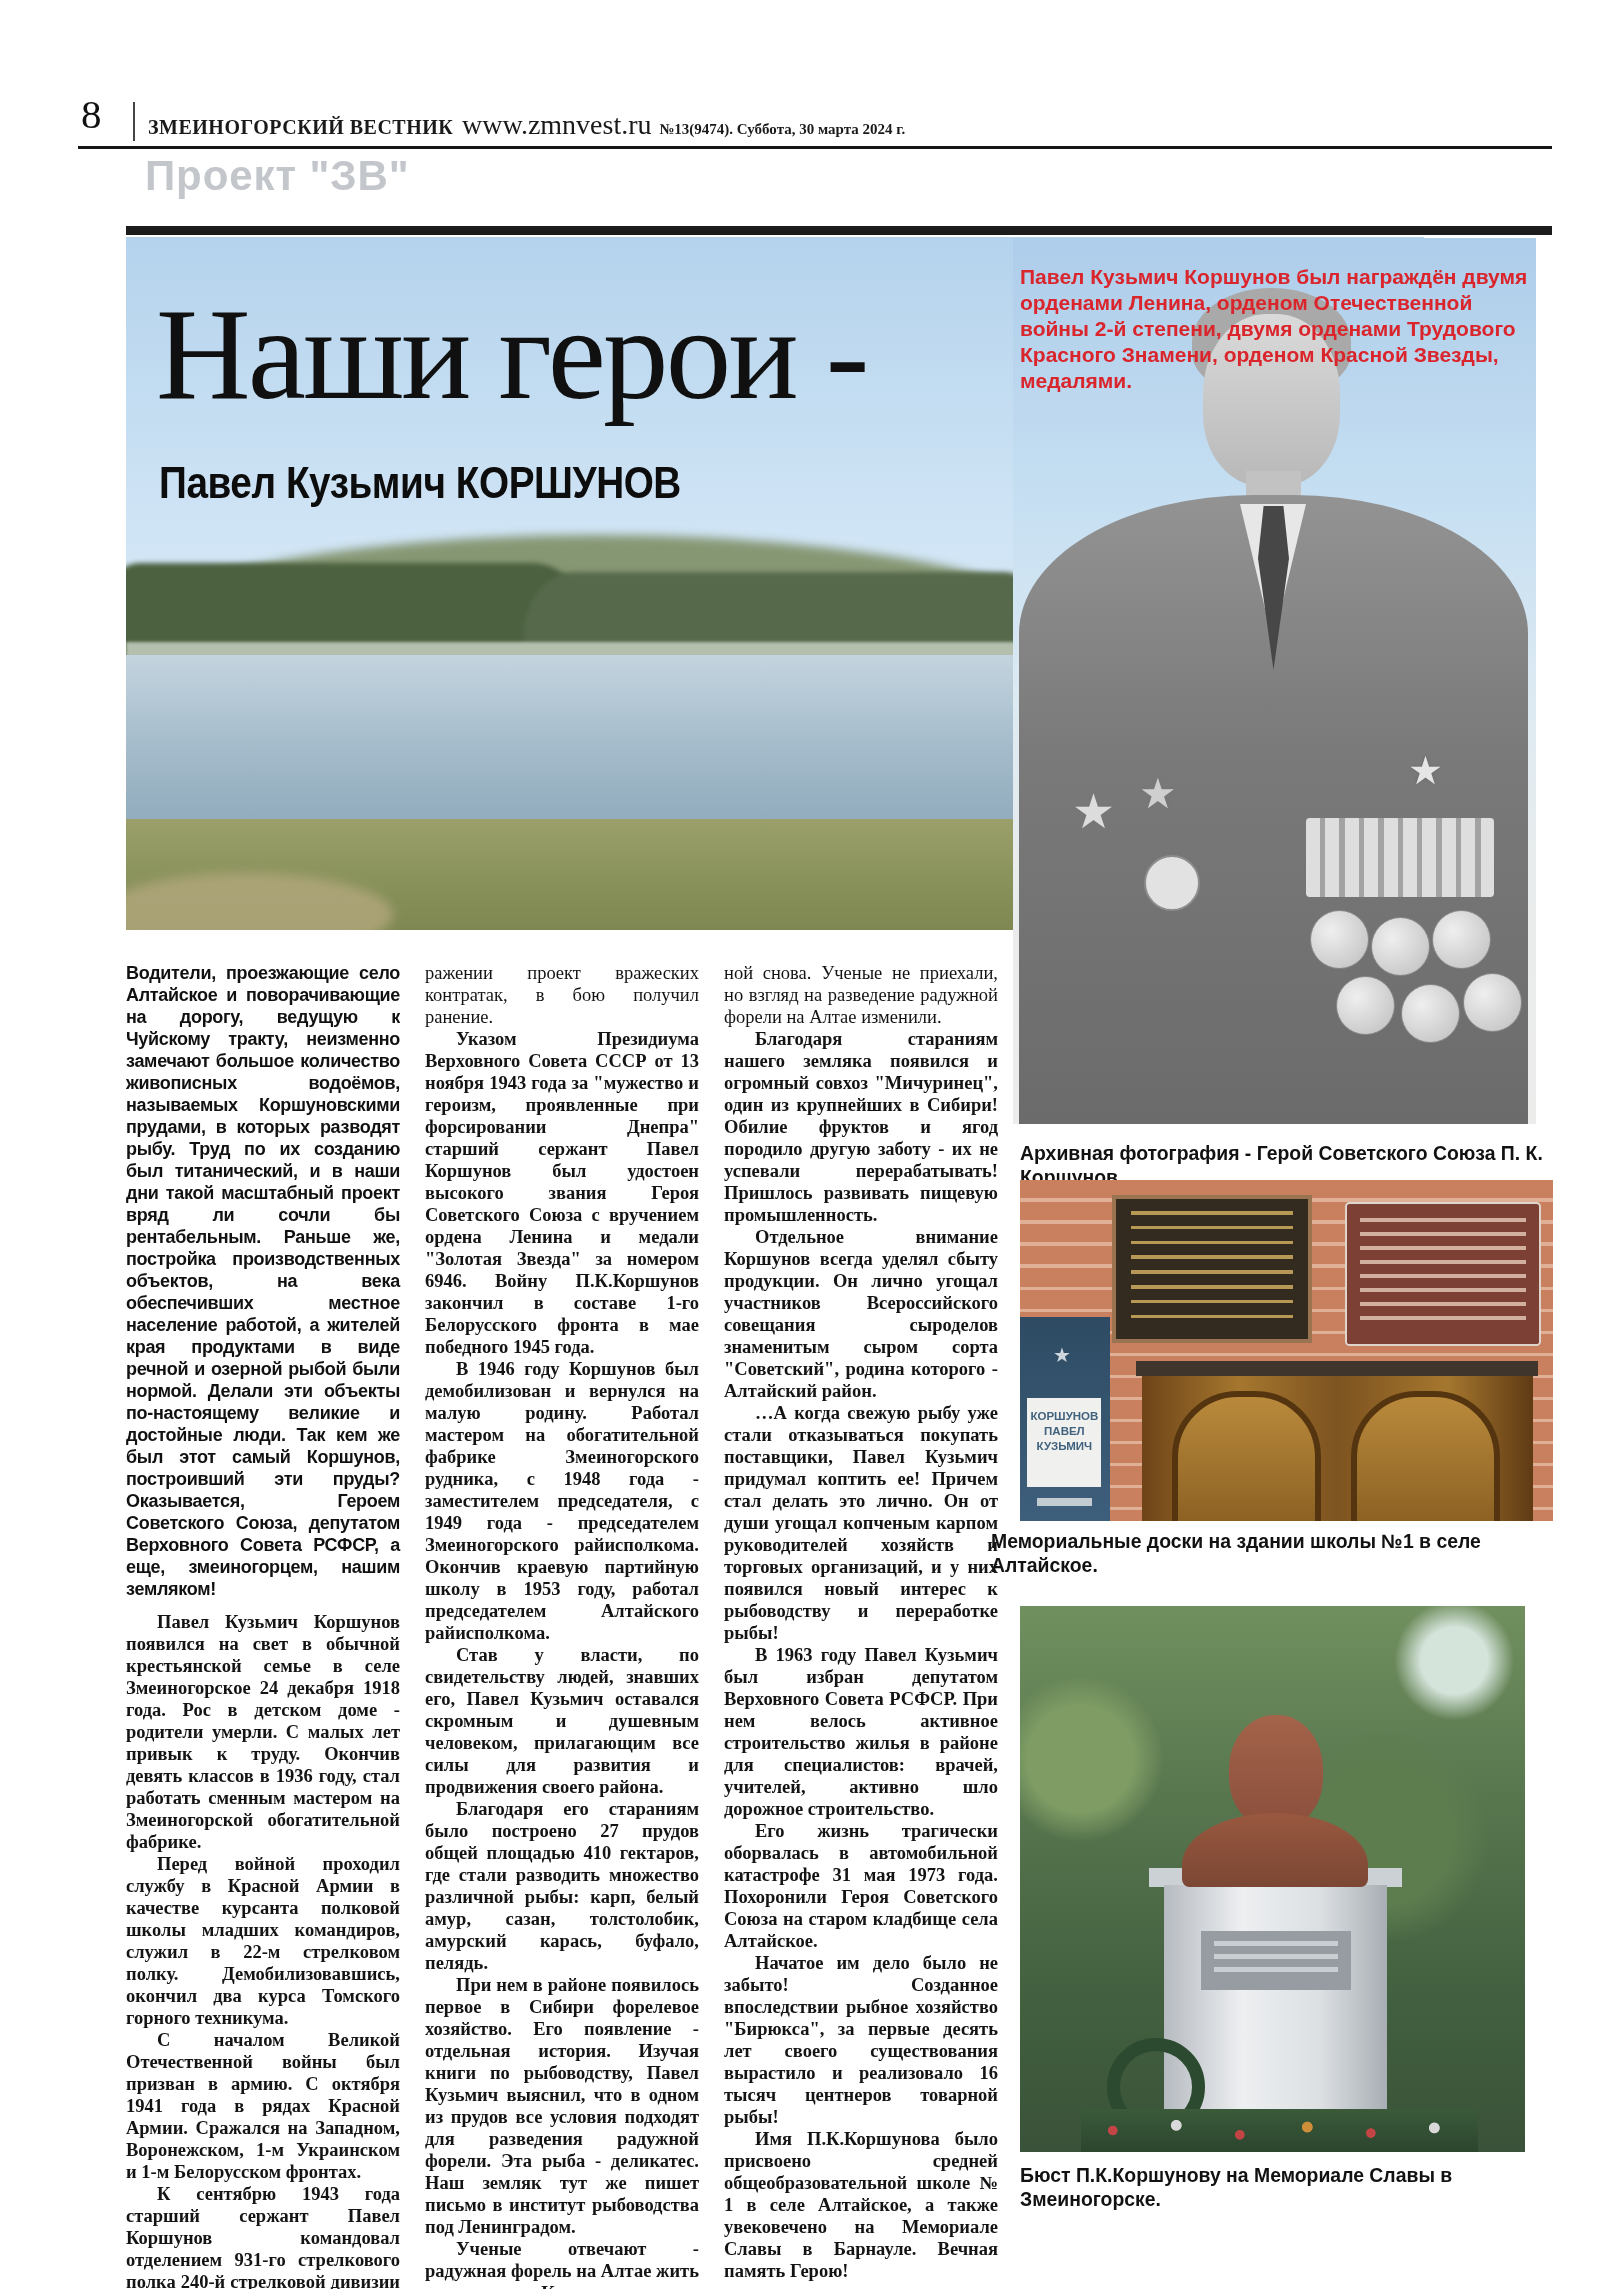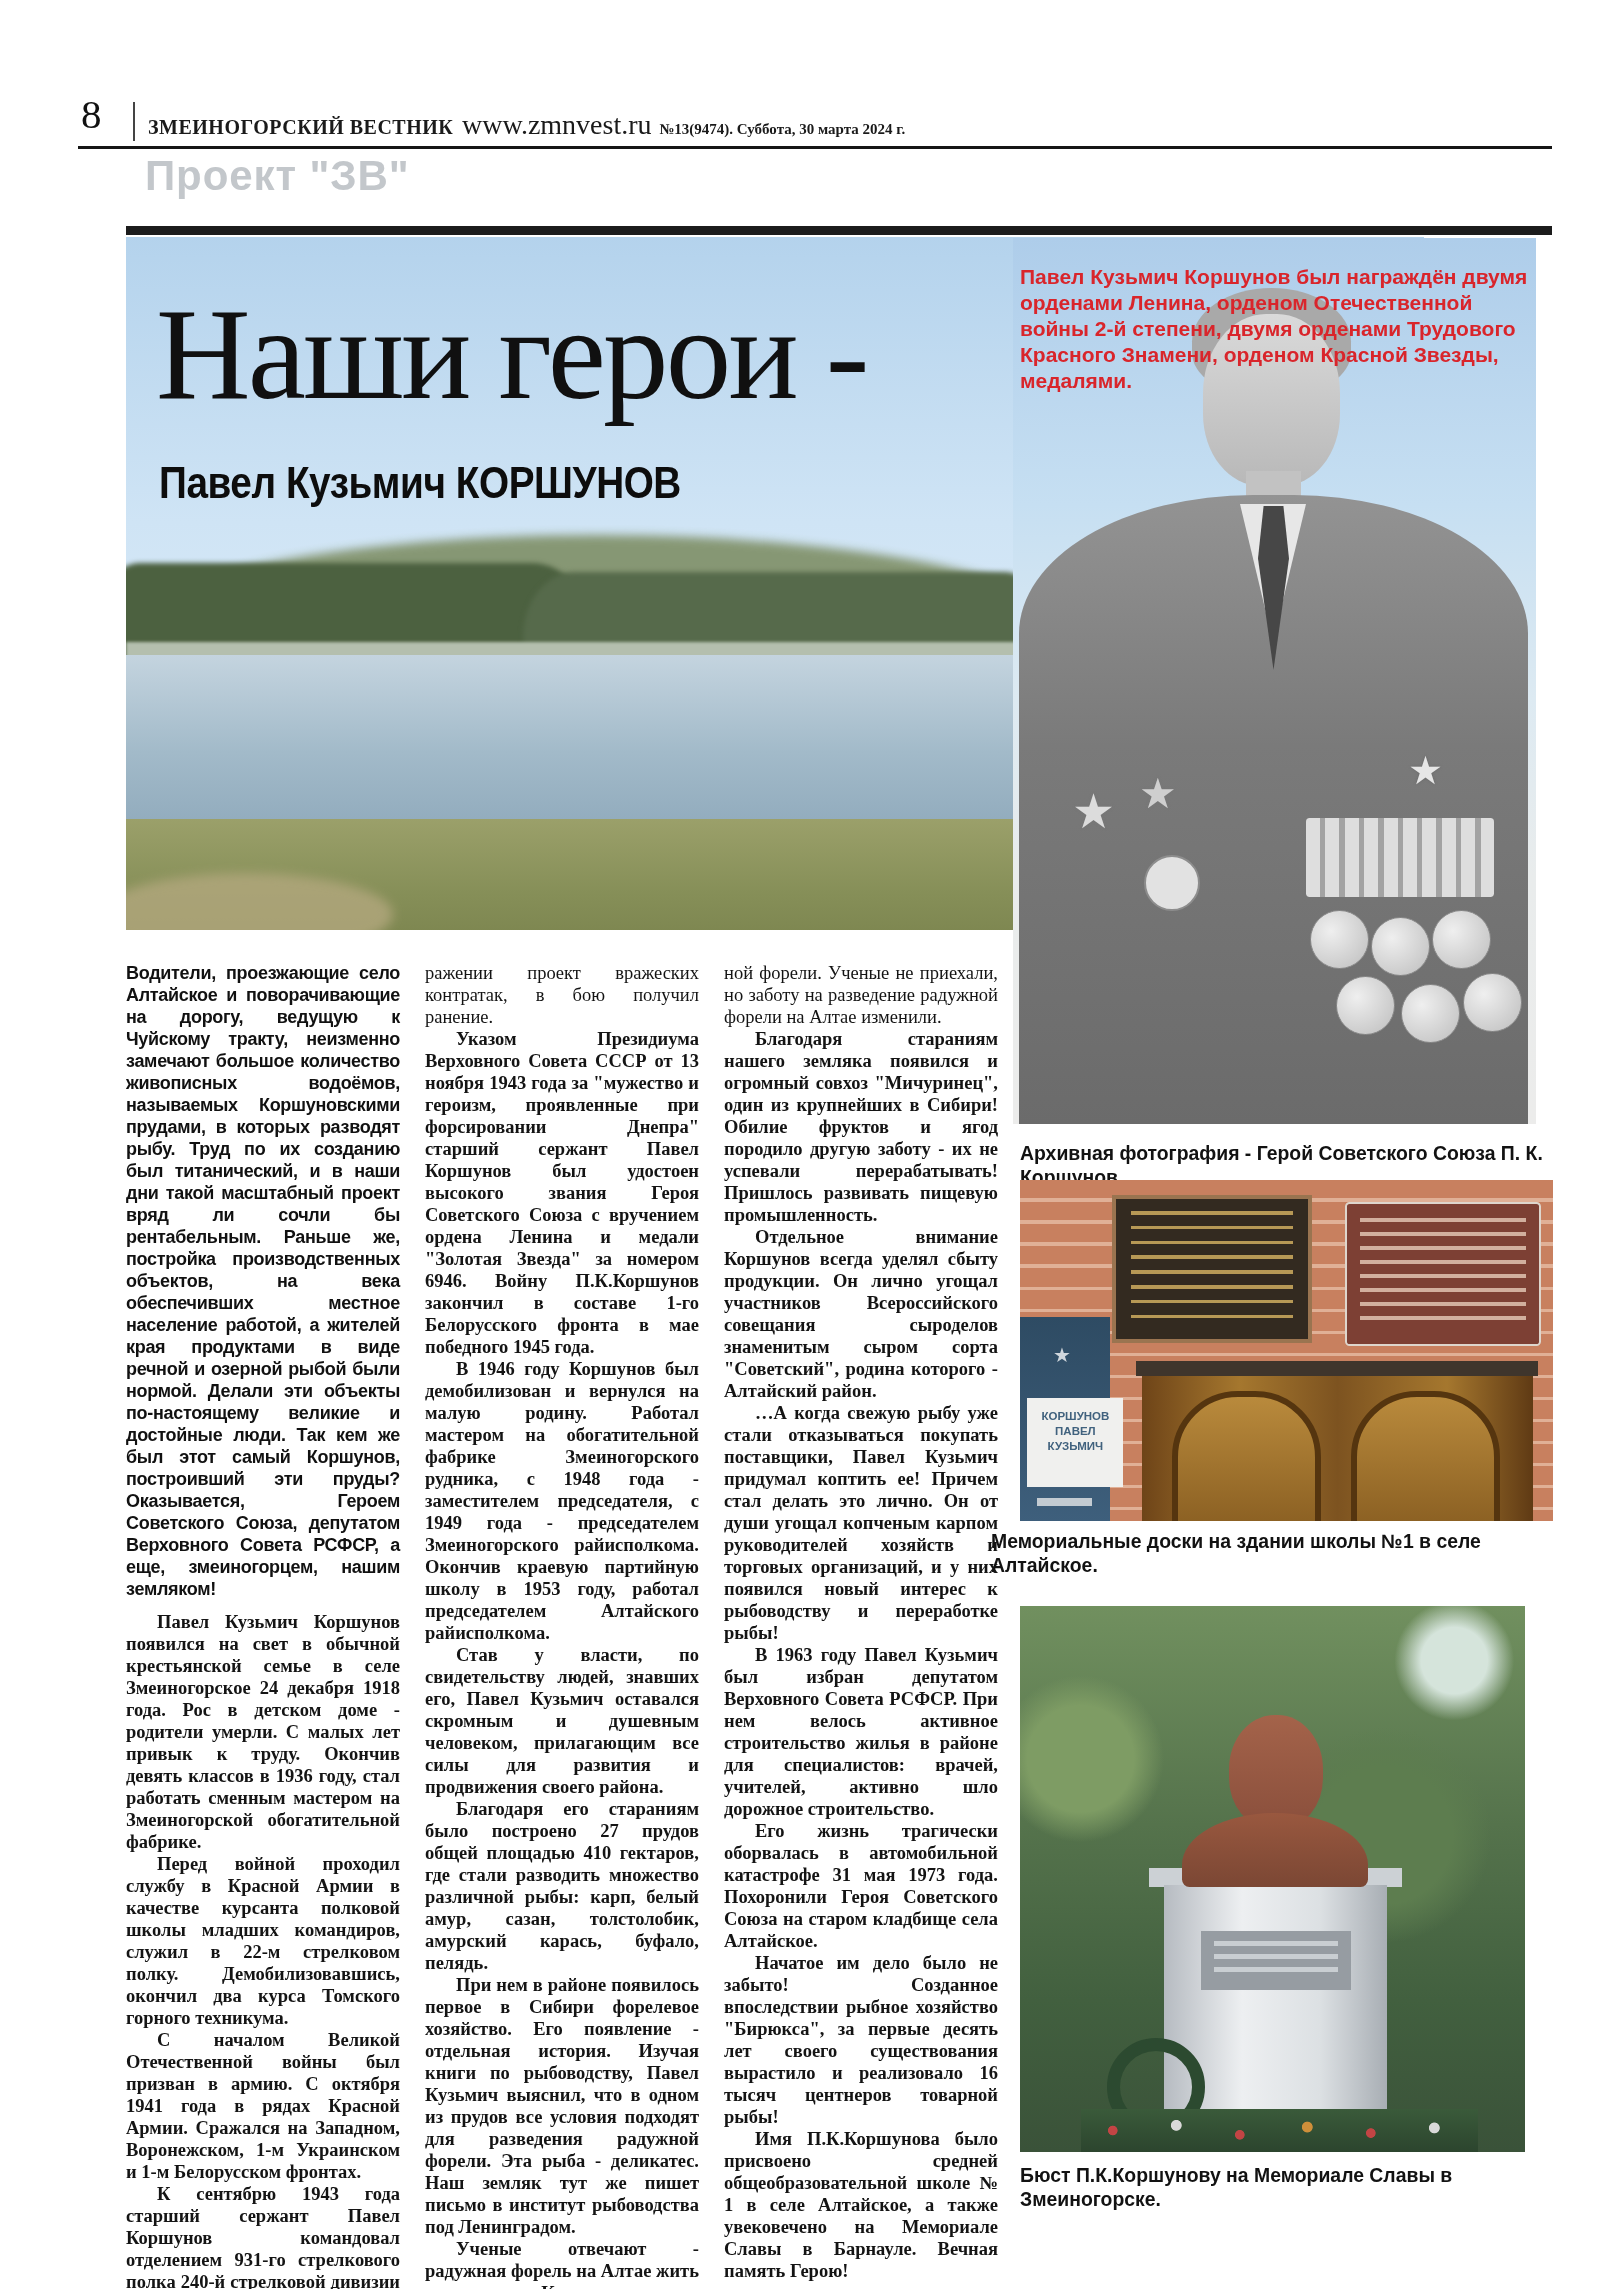--- a/index.html
+++ b/index.html
@@ -65,21 +65,21 @@
   .sc-plaque { left:92px; top:14.8px; width:192px; height:140px; background:#332a20; border:4.6px solid #9a7450; }
   .sc-plaque-lines { margin:12px 14.8px; height:109px; background:repeating-linear-gradient(180deg, rgba(206,172,95,.85) 0 3.7px, transparent 3.7px 14.8px); }
   .sc-sign { left:325px; top:22px; width:192px; height:140px; background:#7d4034; border:2.8px solid #ded6cd; border-radius:4.6px; }
   .sc-sign-lines { margin:14px 13px; height:109px; background:repeating-linear-gradient(180deg, rgba(231,203,185,.8) 0 3.7px, transparent 3.7px 14px); }
   .sc-lintel { left:116px; top:181px; width:402px; height:14.8px; background:#3f352c; }
   .sc-door { left:122px; top:196px; width:391px; height:146px; background:linear-gradient(90deg,#6e4418,#a5772e 25%,#7d5320 50%,#a5772e 78%,#5f3a14); }
   .sc-panel { top:14.8px; width:137px; height:131px; border:6.5px solid #55350f; border-radius:66px 66px 0 0; background:linear-gradient(180deg,#b98a3c,#8a5f22); }
   .sc-p1 { left:29.5px; } .sc-p2 { left:209px; }
   .sc-banner { left:0; top:137px; width:90px; height:205px; background:linear-gradient(180deg,#2e4b63,#3e5f7c); }
   .sc-star { left:33px; top:28px; font-size:20px; line-height:20px; color:#cfd6dc; }
-  .sc-plate { left:7.4px; top:81px; width:96px; height:89px; background:#f0f0ee; text-align:center; padding-top:11px; box-sizing:border-box;
+  .sc-plate { left:7.4px; top:81px; width:74px; height:89px; background:#f0f0ee; text-align:center; padding-top:11px; box-sizing:border-box;
               font:700 11.5px/14.8px "Liberation Sans", sans-serif; color:#41627e; }
   .sc-sub { left:16.6px; top:181px; width:55px; height:8.3px; background:rgba(240,240,240,.75); }
 
   
   .bust { left:1020px; top:1606px; width:505px; height:546px; overflow:hidden;
           background:
             radial-gradient(circle 83px at 86% 10%, #d5e4db 0 40%, transparent 72%),
             radial-gradient(circle 111px at 12% 28%, #7e9c64 0 48%, transparent 75%),
             radial-gradient(circle 138px at 72% 42%, #5d7d4f 0 50%, transparent 78%),
             linear-gradient(180deg,#71905f 0%,#55734c 40%,#42603f 72%,#3a5239 100%); }
@@ -214,21 +214,21 @@
     <p class="body ind">Указом Президиума Верховного Совета СССР от 13 ноября 1943 года за "мужество и героизм, проявленные при форсировании Днепра" старший сержант Павел Коршунов был удостоен высокого звания Героя Советского Союза с вручением ордена Ленина и медали "Золотая Звезда" за номером 6946. Войну П.К.Коршунов закончил в составе 1-го Белорусского фронта в мае победного 1945 года.</p>
     <p class="body ind">В 1946 году Коршунов был демобилизован и вернулся на малую родину. Работал мастером на обогатительной фабрике Змеиногорского рудника, с 1948 года - заместителем председателя, с 1949 года - председателем Змеиногорского райисполкома.  Окончив краевую партийную школу в 1953 году, работал председателем Алтайского райисполкома.</p>
     <p class="body ind">Став у власти, по свидетельству людей, знавших его, Павел Кузьмич оставался скромным и душевным человеком, прилагающим все силы для развития и продвижения своего района.</p>
     <p class="body ind">Благодаря его стараниям было построено 27 прудов общей площадью 410 гектаров, где стали разводить множество различной рыбы: карп, белый амур, сазан, толстолобик, амурский карась, буфало, пелядь.</p>
     <p class="body ind">При нем в районе появилось первое в Сибири форелевое хозяйство. Его появление - отдельная история. Изучая книги по рыбоводству, Павел Кузьмич выяснил, что в одном из прудов все условия подходят для разведения радужной форели. Эта рыба - деликатес.  Наш земляк тут же пишет письмо в институт рыбоводства под Ленинградом.</p>
     <p class="body ind">Ученые отвечают - радужная форель на Алтае жить не сможет. Коршунов пишет снова: "Сможет". Ученые в ответ: "Не сможет". Переписка шла долго.</p>
     <p class="body ind">В итоге Коршунов нашел специалиста-ихтиолога из Иркутска. Тот приехал и привез с собой на Алтай мальков форели. Через некоторое время Павел Кузьмич уже приглашал ученых института на уху из радуж-</p>
   </div>
 
   <div class="col c3">
-    <p class="body">ной форели. Ученые не приехали, но заботу на разведение радужной форели на Алтае изменили.</p>
+    <p class="body">ной снова. Ученые не приехали, но взгляд на разведение радужной форели на Алтае изменили.</p>
     <p class="body ind">Благодаря стараниям нашего земляка появился и огромный совхоз "Мичуринец", один из крупнейших в Сибири! Обилие фруктов и ягод породило другую заботу - их не успевали перерабатывать! Пришлось развивать пищевую промышленность.</p>
     <p class="body ind">Отдельное внимание Коршунов всегда уделял сбыту продукции. Он лично угощал участников Всероссийского совещания сыроделов знаменитым сыром сорта "Советский", родина которого - Алтайский район.</p>
     <p class="body ind">…А когда свежую рыбу уже стали отказываться покупать поставщики, Павел Кузьмич  придумал коптить ее! Причем стал делать это лично. Он от души угощал копченым карпом руководителей хозяйств и торговых организаций, и у них появился новый интерес к рыбоводству и переработке рыбы!</p>
     <p class="body ind">В 1963 году Павел Кузьмич был избран депутатом Верховного Совета РСФСР. При нем велось активное строительство жилья в районе для специалистов: врачей, учителей, активно шло дорожное строительство.</p>
     <p class="body ind">Его жизнь трагически оборвалась в автомобильной катастрофе 31 мая 1973 года. Похоронили Героя Советского Союза на старом кладбище села Алтайское.</p>
     <p class="body ind">Начатое им дело было не забыто! Созданное впоследствии рыбное хозяйство "Бирюкса", за первые десять лет своего существования вырастило и реализовало 16 тысяч центнеров товарной рыбы!</p>
     <p class="body ind">Имя П.К.Коршунова было присвоено средней общеобразовательной школе № 1 в селе Алтайское, а также увековечено на Мемориале Славы в Барнауле. Вечная память Герою!</p>
     <div class="sources">
       <div>По материалам:</div>
       <div>https://www.vtourisme.com/mobile/</div>

